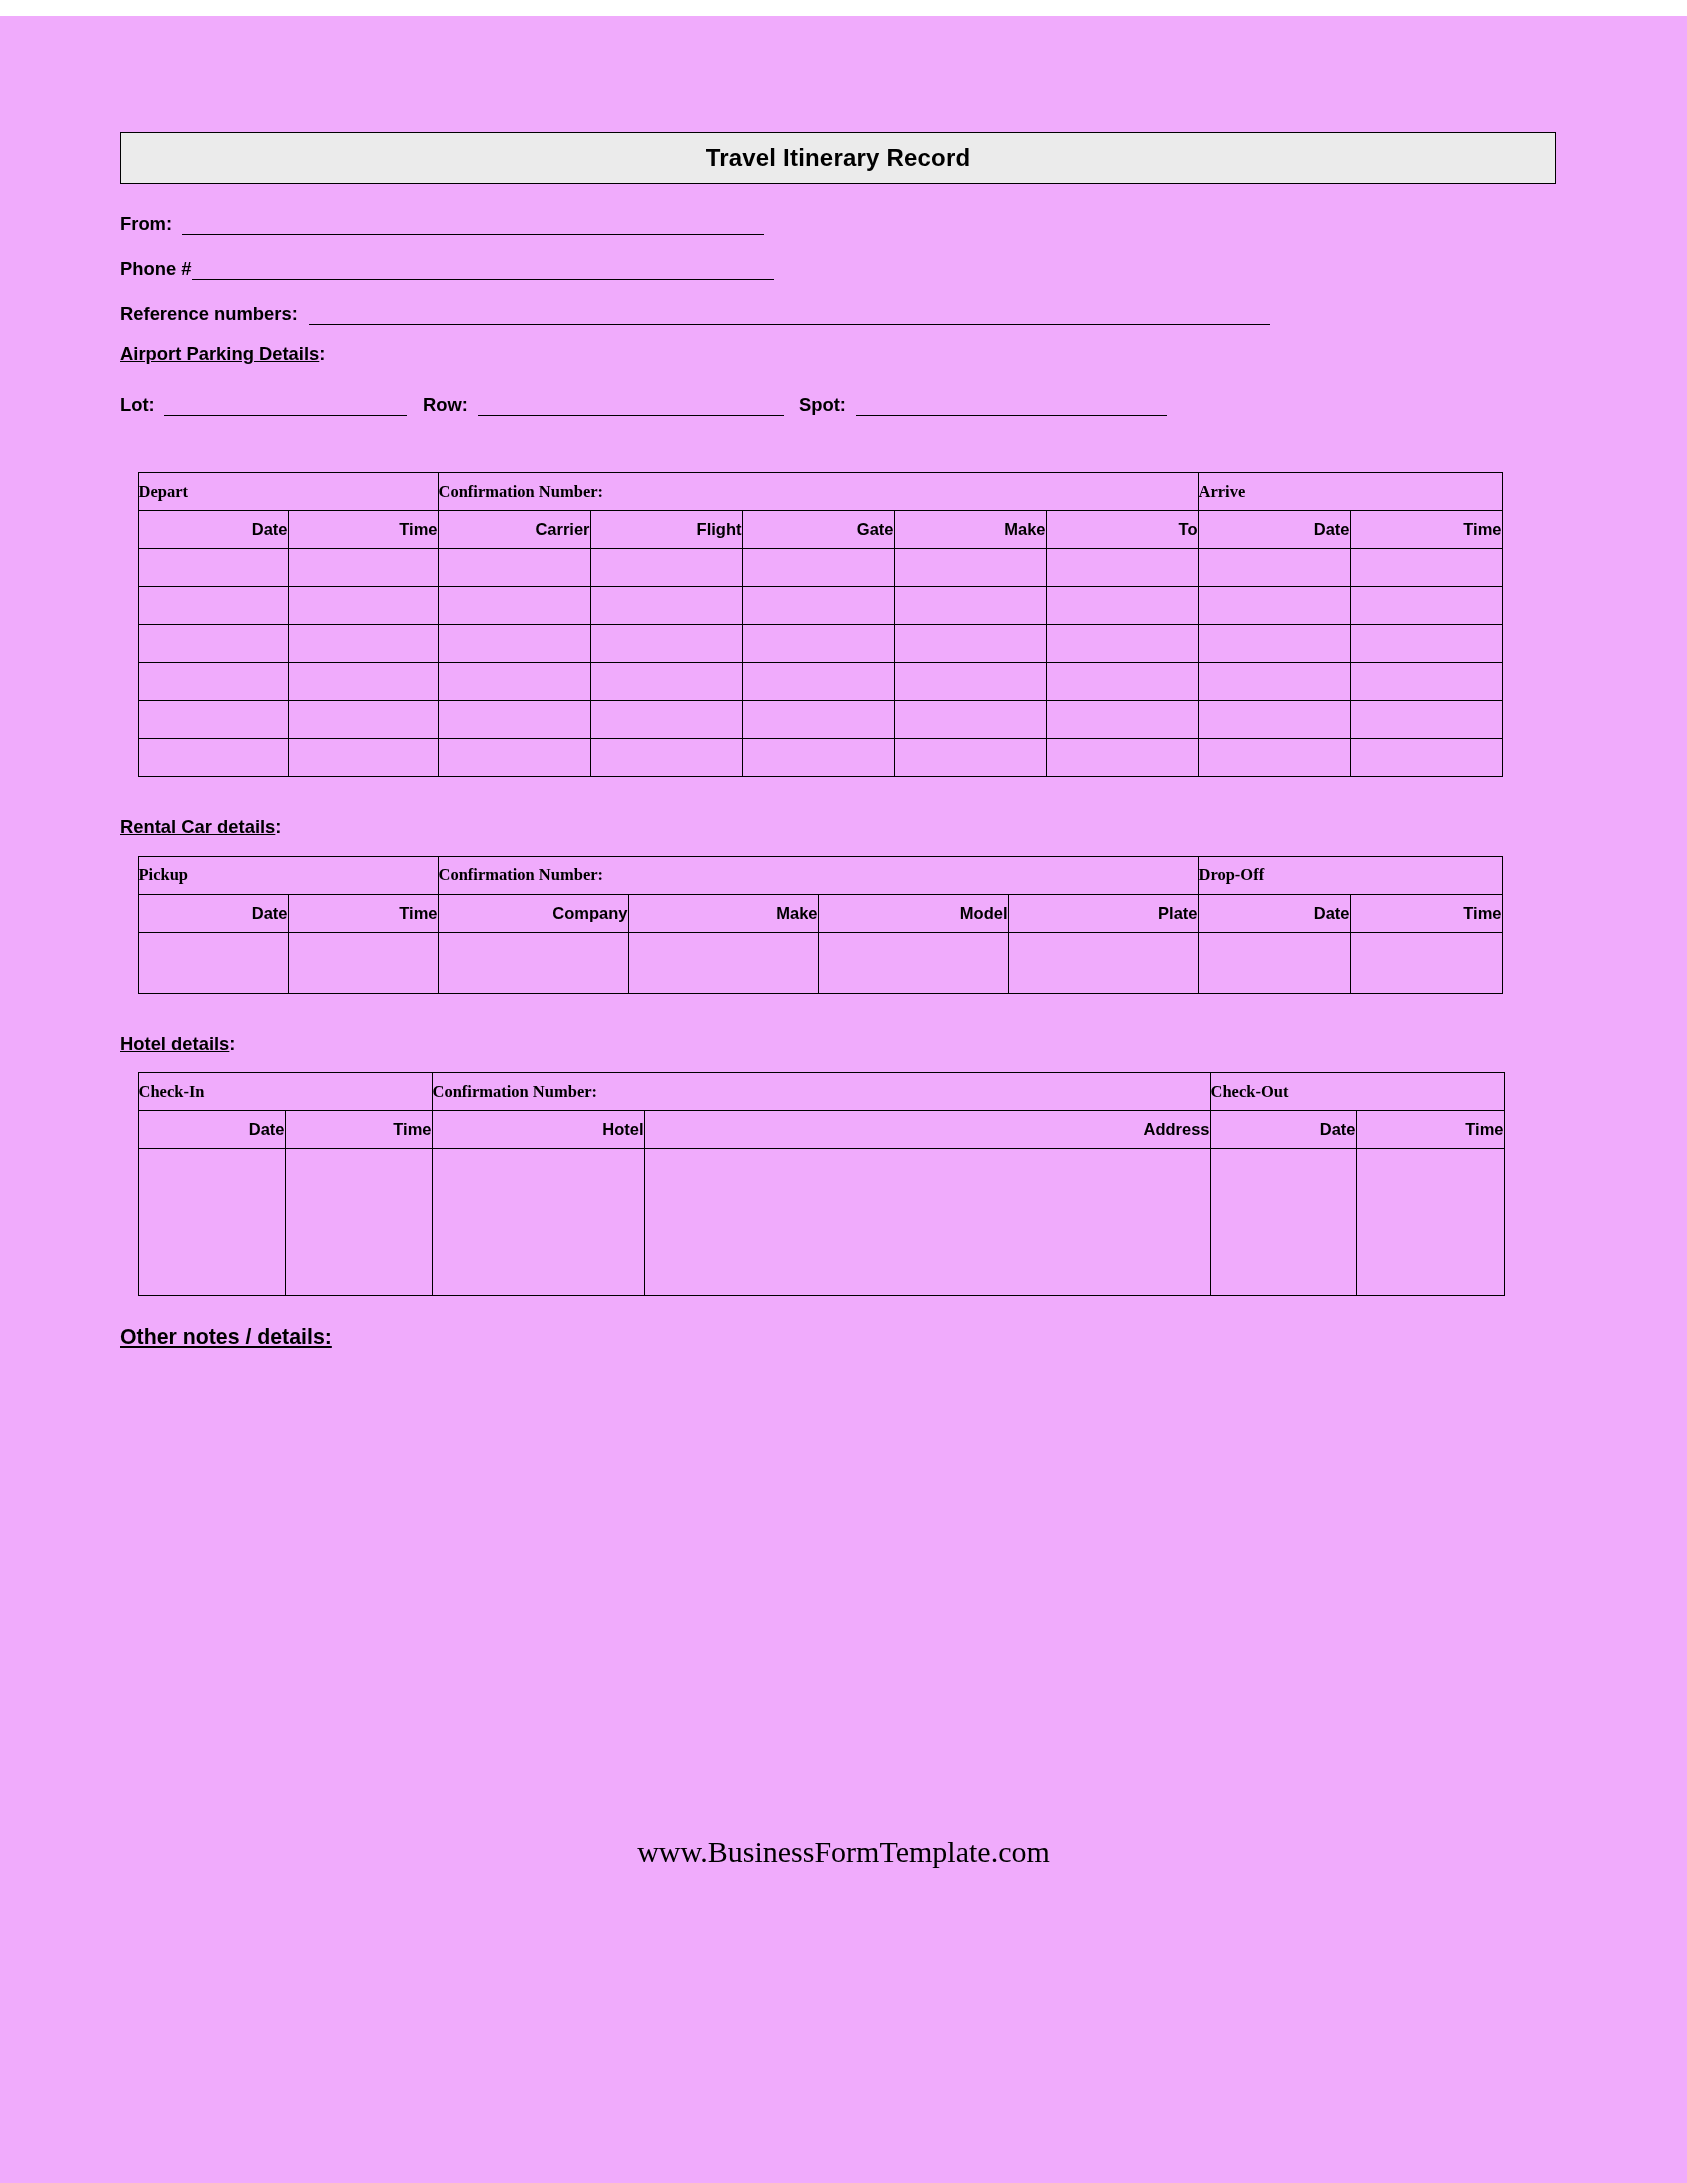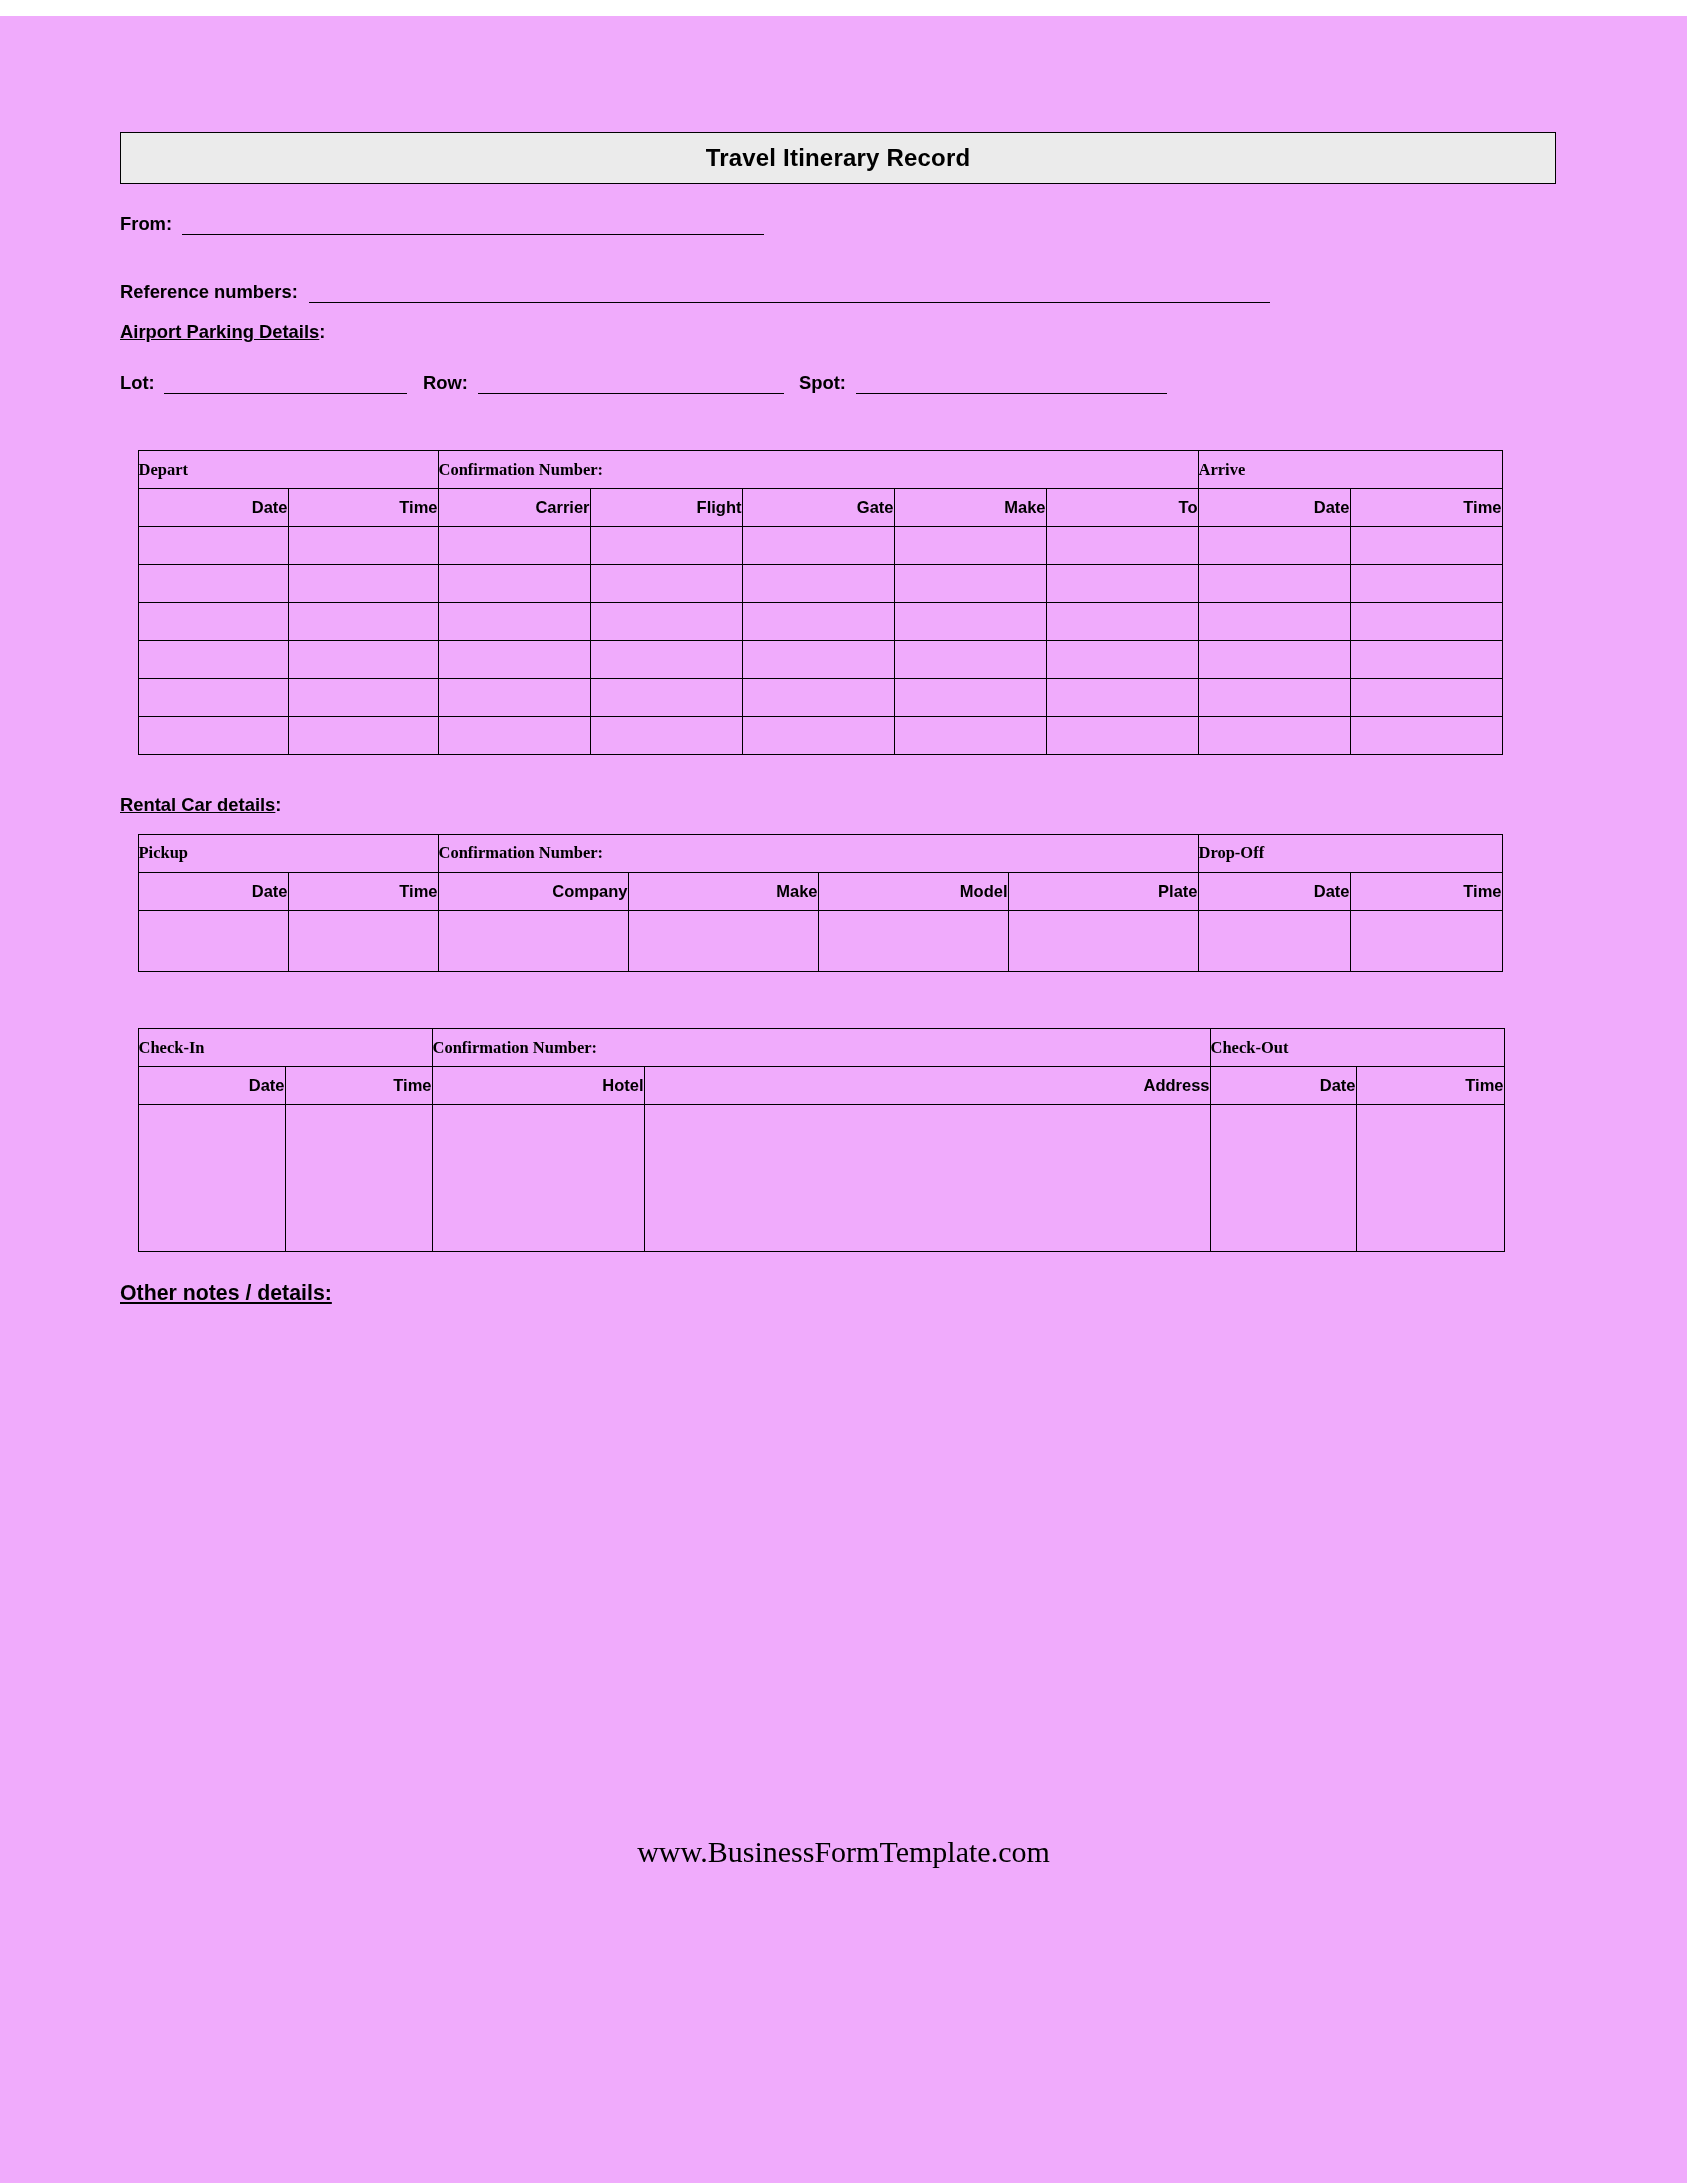--- a/index.html
+++ b/index.html
@@ -135,20 +135,24 @@
 
     <div class="spacer-30"></div>
 
     <div class="field-row">
       <span class="field-label">From:</span>
       <span class="rule name"></span>
     </div>
 
     <div class="spacer-24"></div>
 
+    <div class="field-row">
+      <span class="field-label">Phone #</span>
+      <span class="rule phone"></span>
+    </div>
 
     <div class="spacer-24"></div>
 
     <div class="field-row">
       <span class="field-label">Reference numbers:</span>
       <span class="rule reference"></span>
     </div>
 
     <div class="spacer-18"></div>
 
@@ -313,20 +317,23 @@
           <td class="cell tall"></td>
           <td class="cell tall"></td>
           <td class="cell tall"></td>
           <td class="cell tall"></td>
         </tr>
       </tbody>
     </table>
 
     <div class="spacer-40"></div>
 
+    <div class="section-heading">
+      <span class="u">Hotel details</span><span>:</span>
+    </div>
 
     <div class="spacer-18"></div>
 
     <table class="form-table">
       <colgroup>
         <col style="width:147px">
           <col style="width:147px">
         <col style="width:212px">
           <col style="width:566px">
         <col style="width:146px">

